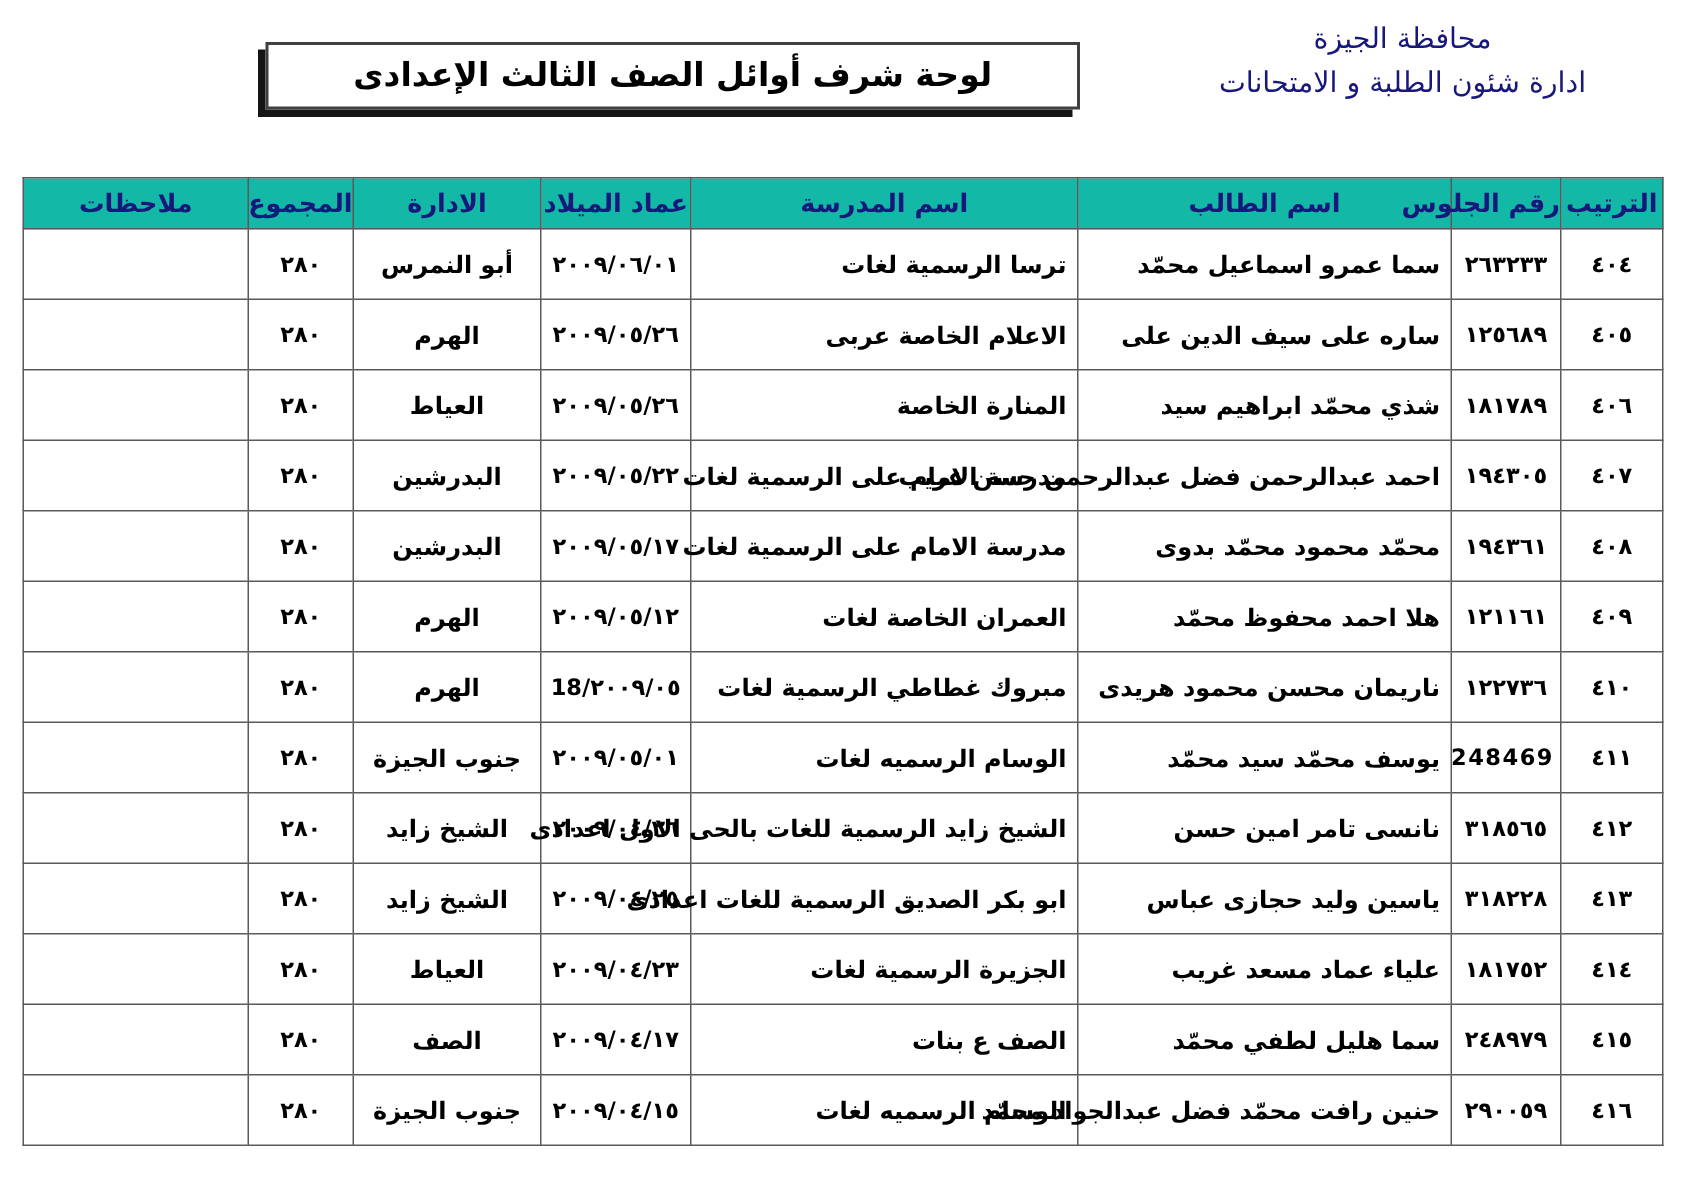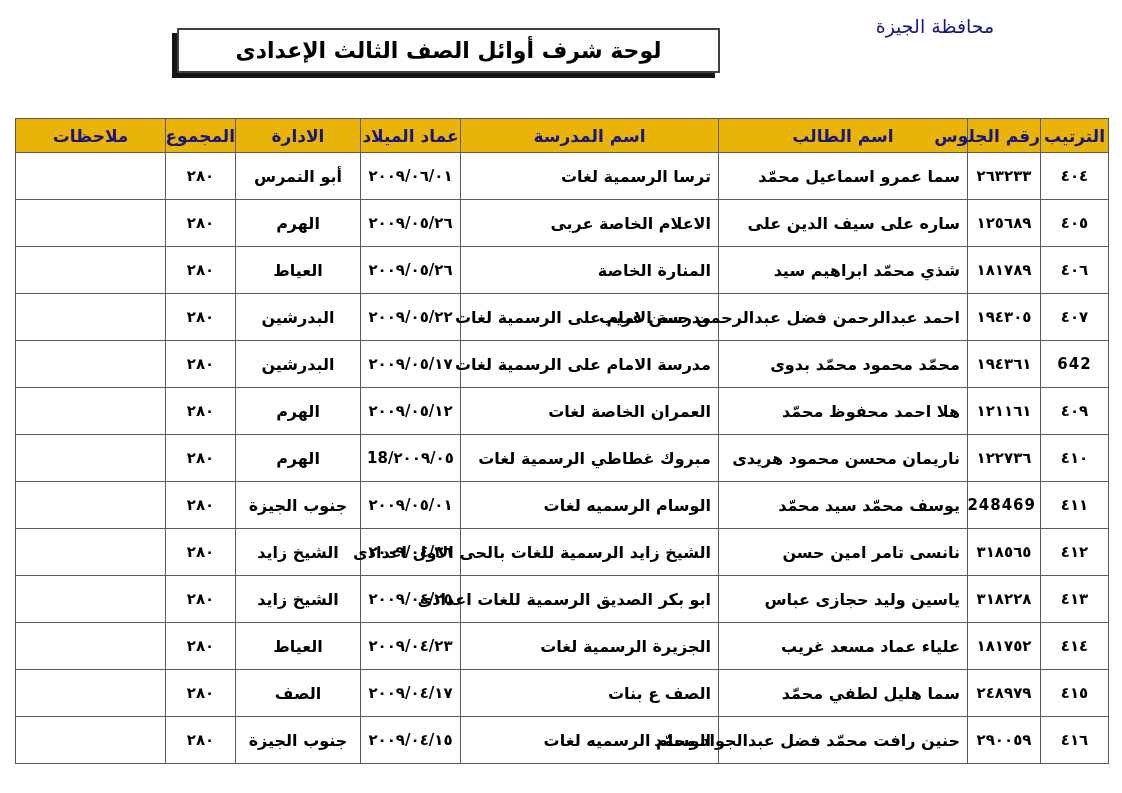--- a/index.html
+++ b/index.html
@@ -51,21 +51,21 @@
     direction: rtl;
   }
   table.board th, table.board td {
     border: 1px solid #5a5a5a;
     overflow: visible;
     white-space: nowrap;
     vertical-align: middle;
     font-weight: bold;
   }
   table.board th {
-    background: #eab308;
+    background: #14b8a6;
     color: #17177c;
     font-size: 17px;
     height: 34px;
     text-align: center;
   }
   table.board td {
     height: 47px;
     background: #fff;
     color: #000;
     font-size: 16px;
@@ -85,20 +85,21 @@
   table.board td.col-dob {
     font-size: 15px;
     letter-spacing: 1px;
   }
 </style>
 </head>
 <body>
 
 <div class="org-header">
   <div>محافظة الجيزة</div>
+  <div>ادارة شئون الطلبة و الامتحانات</div>
 </div>
 
 <div class="title-box">
   <span>لوحة شرف أوائل الصف الثالث الإعدادى</span>
 </div>
 
 <div class="board-table-wrap">
   <table class="board">
     <colgroup>
       <col style="width:68px">
@@ -157,21 +158,21 @@
     <td class="col-rank">٤٠٧</td>
     <td class="col-seat">١٩٤٣٠٥</td>
     <td class="col-student">احمد عبدالرحمن فضل عبدالرحمن حسن غريب</td>
     <td class="col-school">مدرسة الامام على الرسمية لغات</td>
     <td class="col-dob">٢٠٠٩/٠٥/٢٢</td>
     <td class="col-admin">البدرشين</td>
     <td class="col-total">٢٨٠</td>
     <td class="col-notes"></td>
   </tr>
         <tr>
-    <td class="col-rank">642</td>
+    <td class="col-rank">٤٠٨</td>
     <td class="col-seat">١٩٤٣٦١</td>
     <td class="col-student">محمّد محمود محمّد بدوى</td>
     <td class="col-school">مدرسة الامام على الرسمية لغات</td>
     <td class="col-dob">٢٠٠٩/٠٥/١٧</td>
     <td class="col-admin">البدرشين</td>
     <td class="col-total">٢٨٠</td>
     <td class="col-notes"></td>
   </tr>
         <tr>
     <td class="col-rank">٤٠٩</td>

